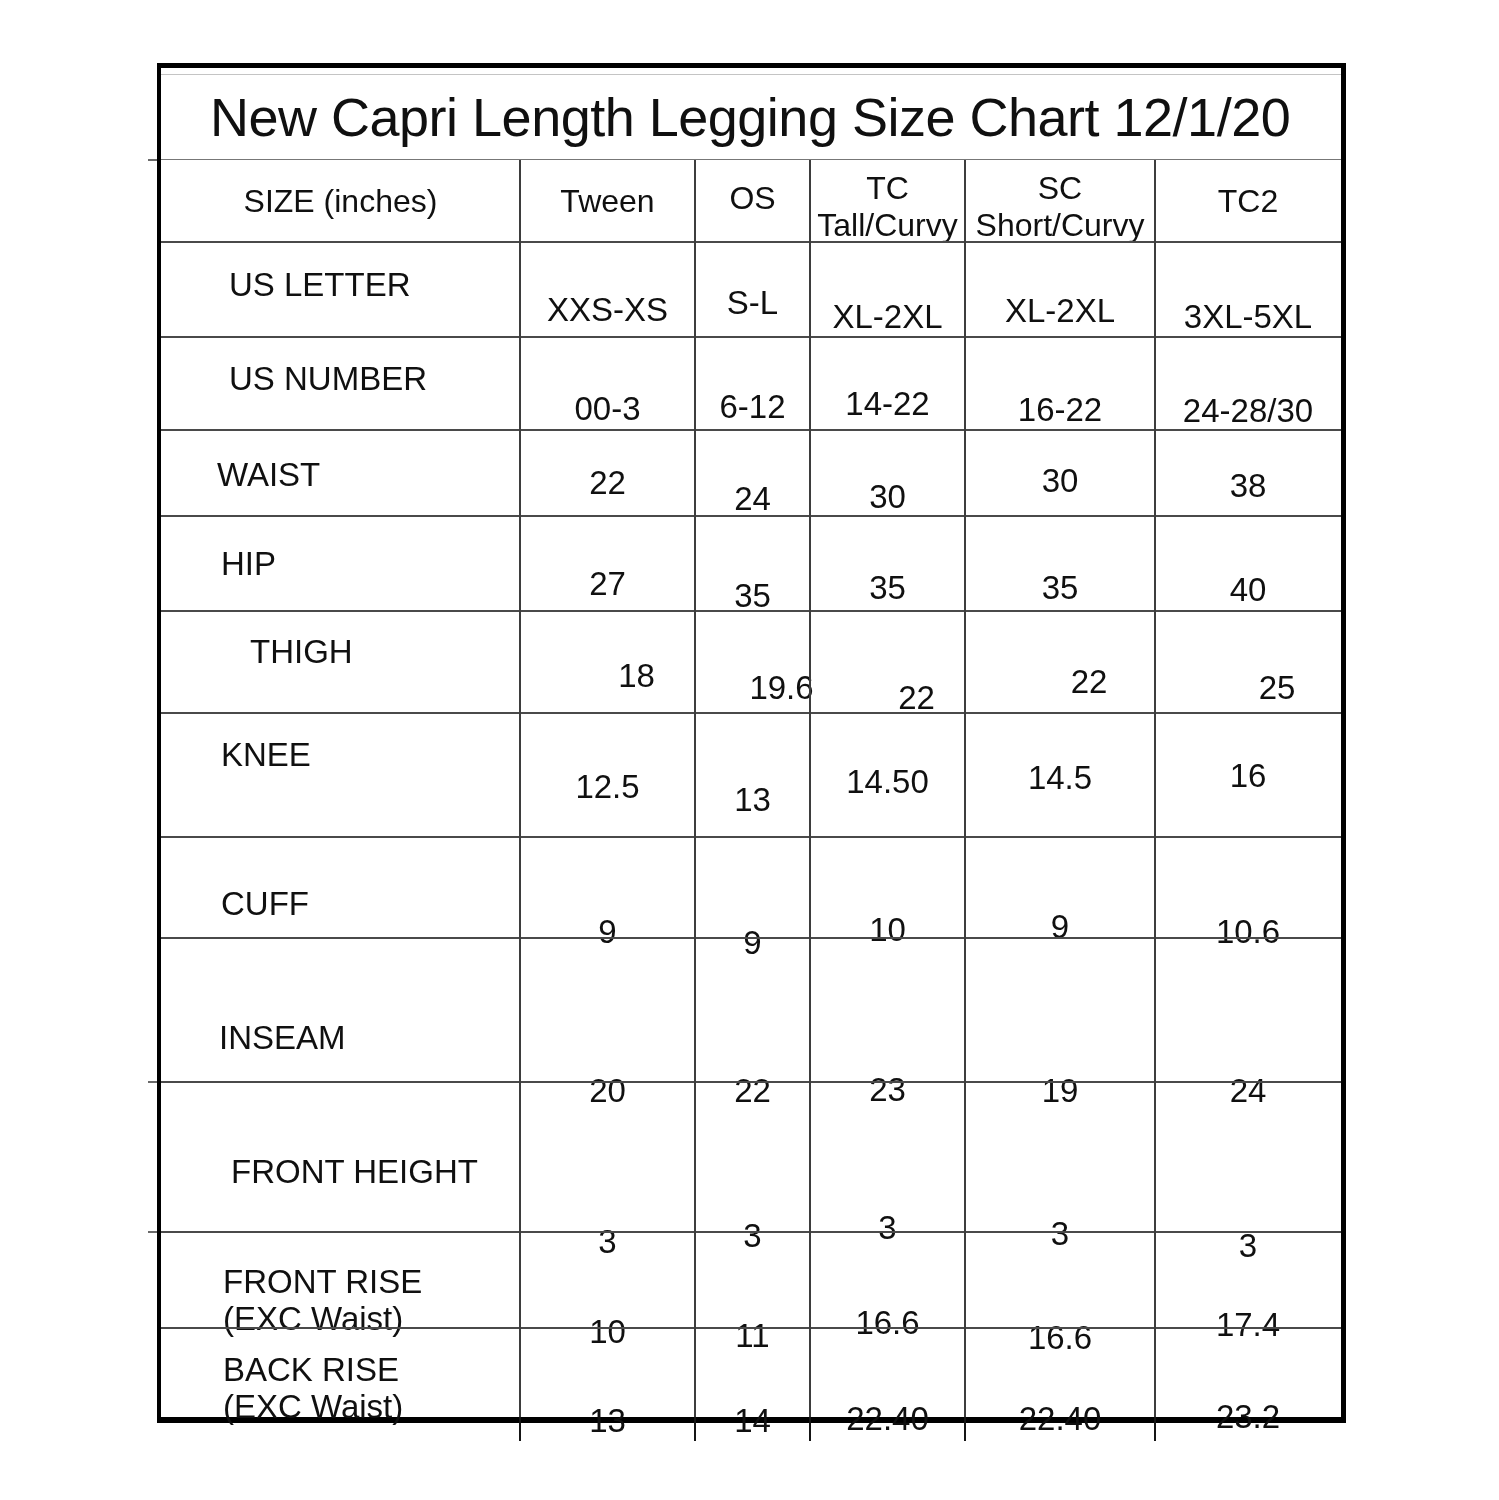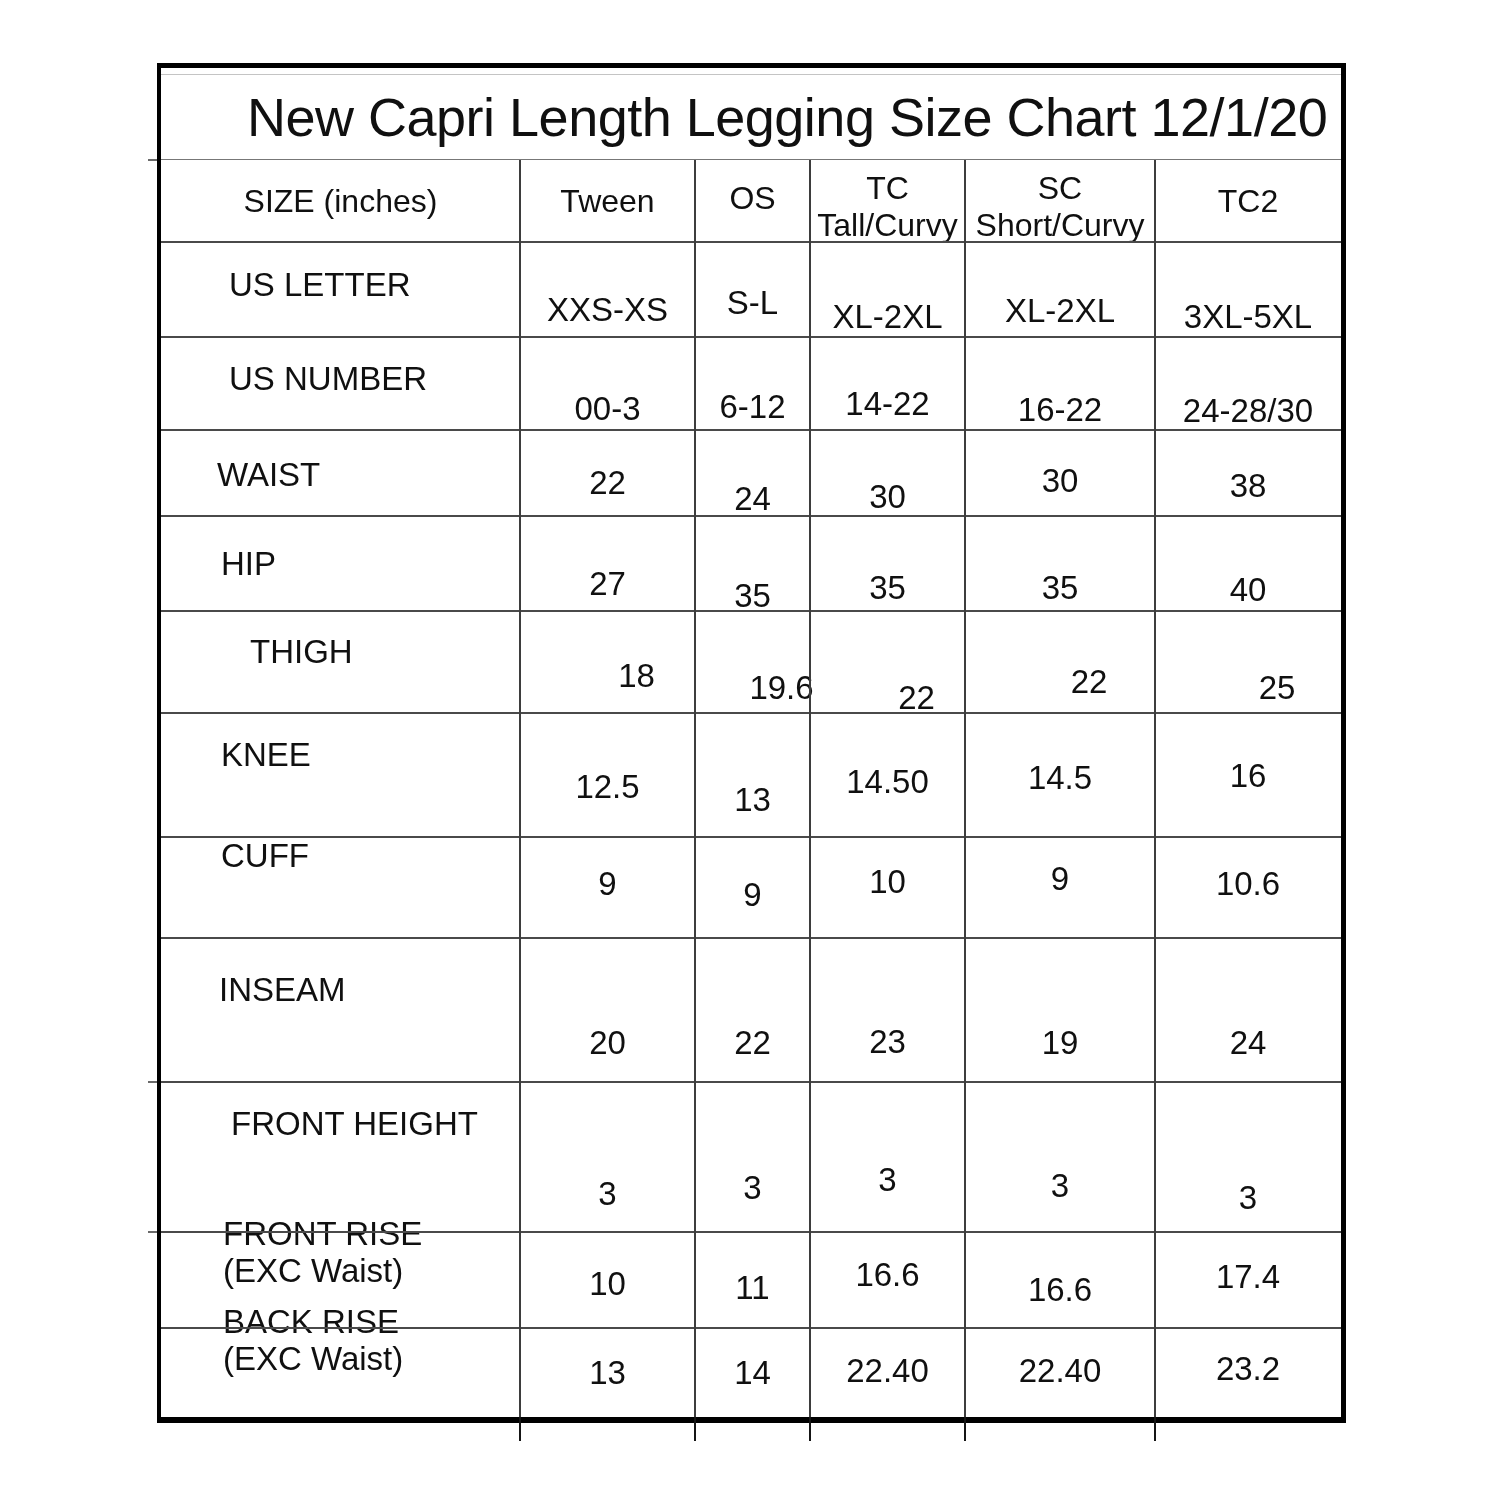--- a/index.html
+++ b/index.html
@@ -3,25 +3,25 @@
 <meta charset="utf-8">
 <style>
   html,body{margin:0;padding:0;background:#ffffff;}
   .page{position:relative;width:1499px;height:1500px;background:#ffffff;overflow:hidden;
         font-family:"Liberation Sans","DejaVu Sans",sans-serif;color:#101010;}
   .chart{position:absolute;left:157px;top:63px;width:1189px;height:1360px;box-sizing:border-box;
          background:#ffffff;border:4px solid #000;border-top-width:5px;border-right-width:5px;border-bottom-width:6px;}
   .row{position:relative;}
   .grid-row{display:grid;grid-template-columns:359px 175px 115px 155px 190px 186px;}
   .title-row{height:92px;display:flex;align-items:center;}
-  .title{padding-left:86px;font-size:54px;letter-spacing:-0.5px;white-space:nowrap;transform:translateY(3px);}
+  .title{padding-left:49px;font-size:54px;letter-spacing:-0.5px;white-space:nowrap;transform:translateY(3px);}
   .header-row{height:82px;}
   .h-usletter{height:95px;} .h-usnumber{height:93px;} .h-waist{height:86px;}
   .h-hip{height:95px;} .h-thigh{height:102px;margin-left:29px;} .h-knee{height:88px;}
-  .h-cuff{height:126px;} .h-inseam{height:144px;} .h-wheight{height:150px;}
+  .h-cuff{height:126px;margin-top:48px;} .h-inseam{height:144px;} .h-wheight{height:150px;}
   .h-frise{height:76px;} .h-brise{height:89px;}
   .cell{display:flex;align-items:center;justify-content:center;position:relative;overflow:visible;}
   .cell .v{font-size:33px;transform:translate(var(--dx,0px),var(--dy,0px));white-space:nowrap;}
   .cell .hv{font-size:32px;}
   .lbl{justify-content:flex-start;padding-left:62px;}
   .two{display:block;text-align:center;}
   .lbl .two{text-align:left;}
   .two .ln{display:block;line-height:37px;}
   .hline{position:absolute;left:0;width:1180px;height:2px;background:#4a4a4a;}
   .hline.thin{height:1px;background:#777;}

